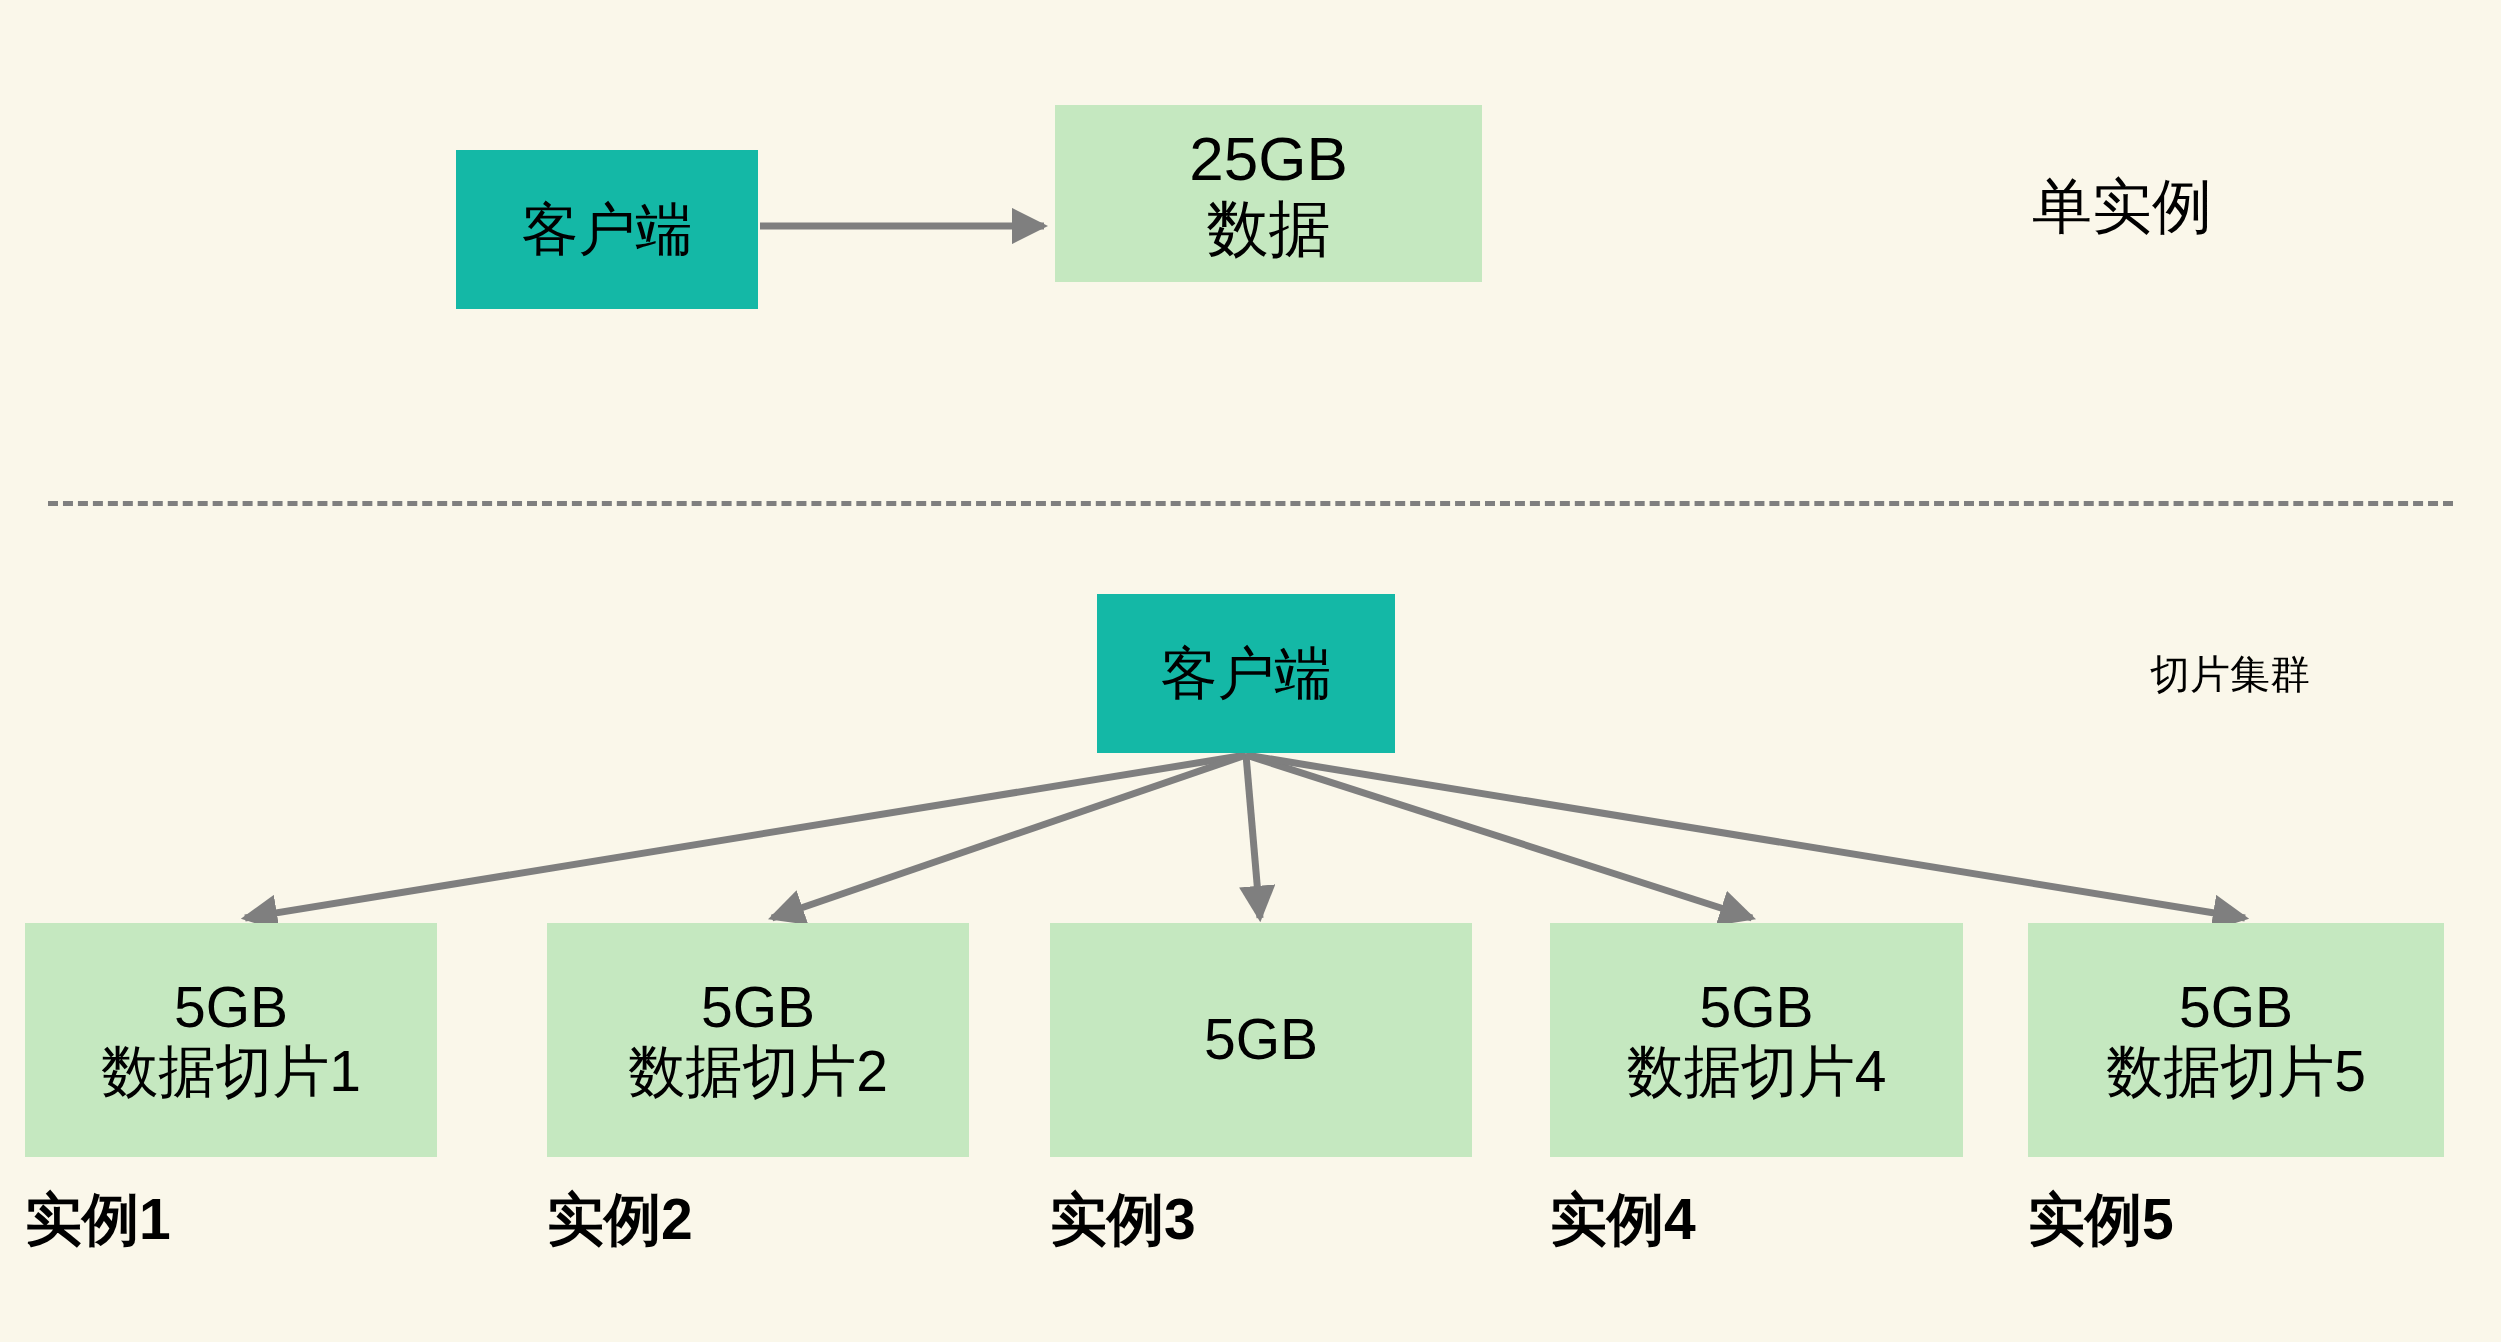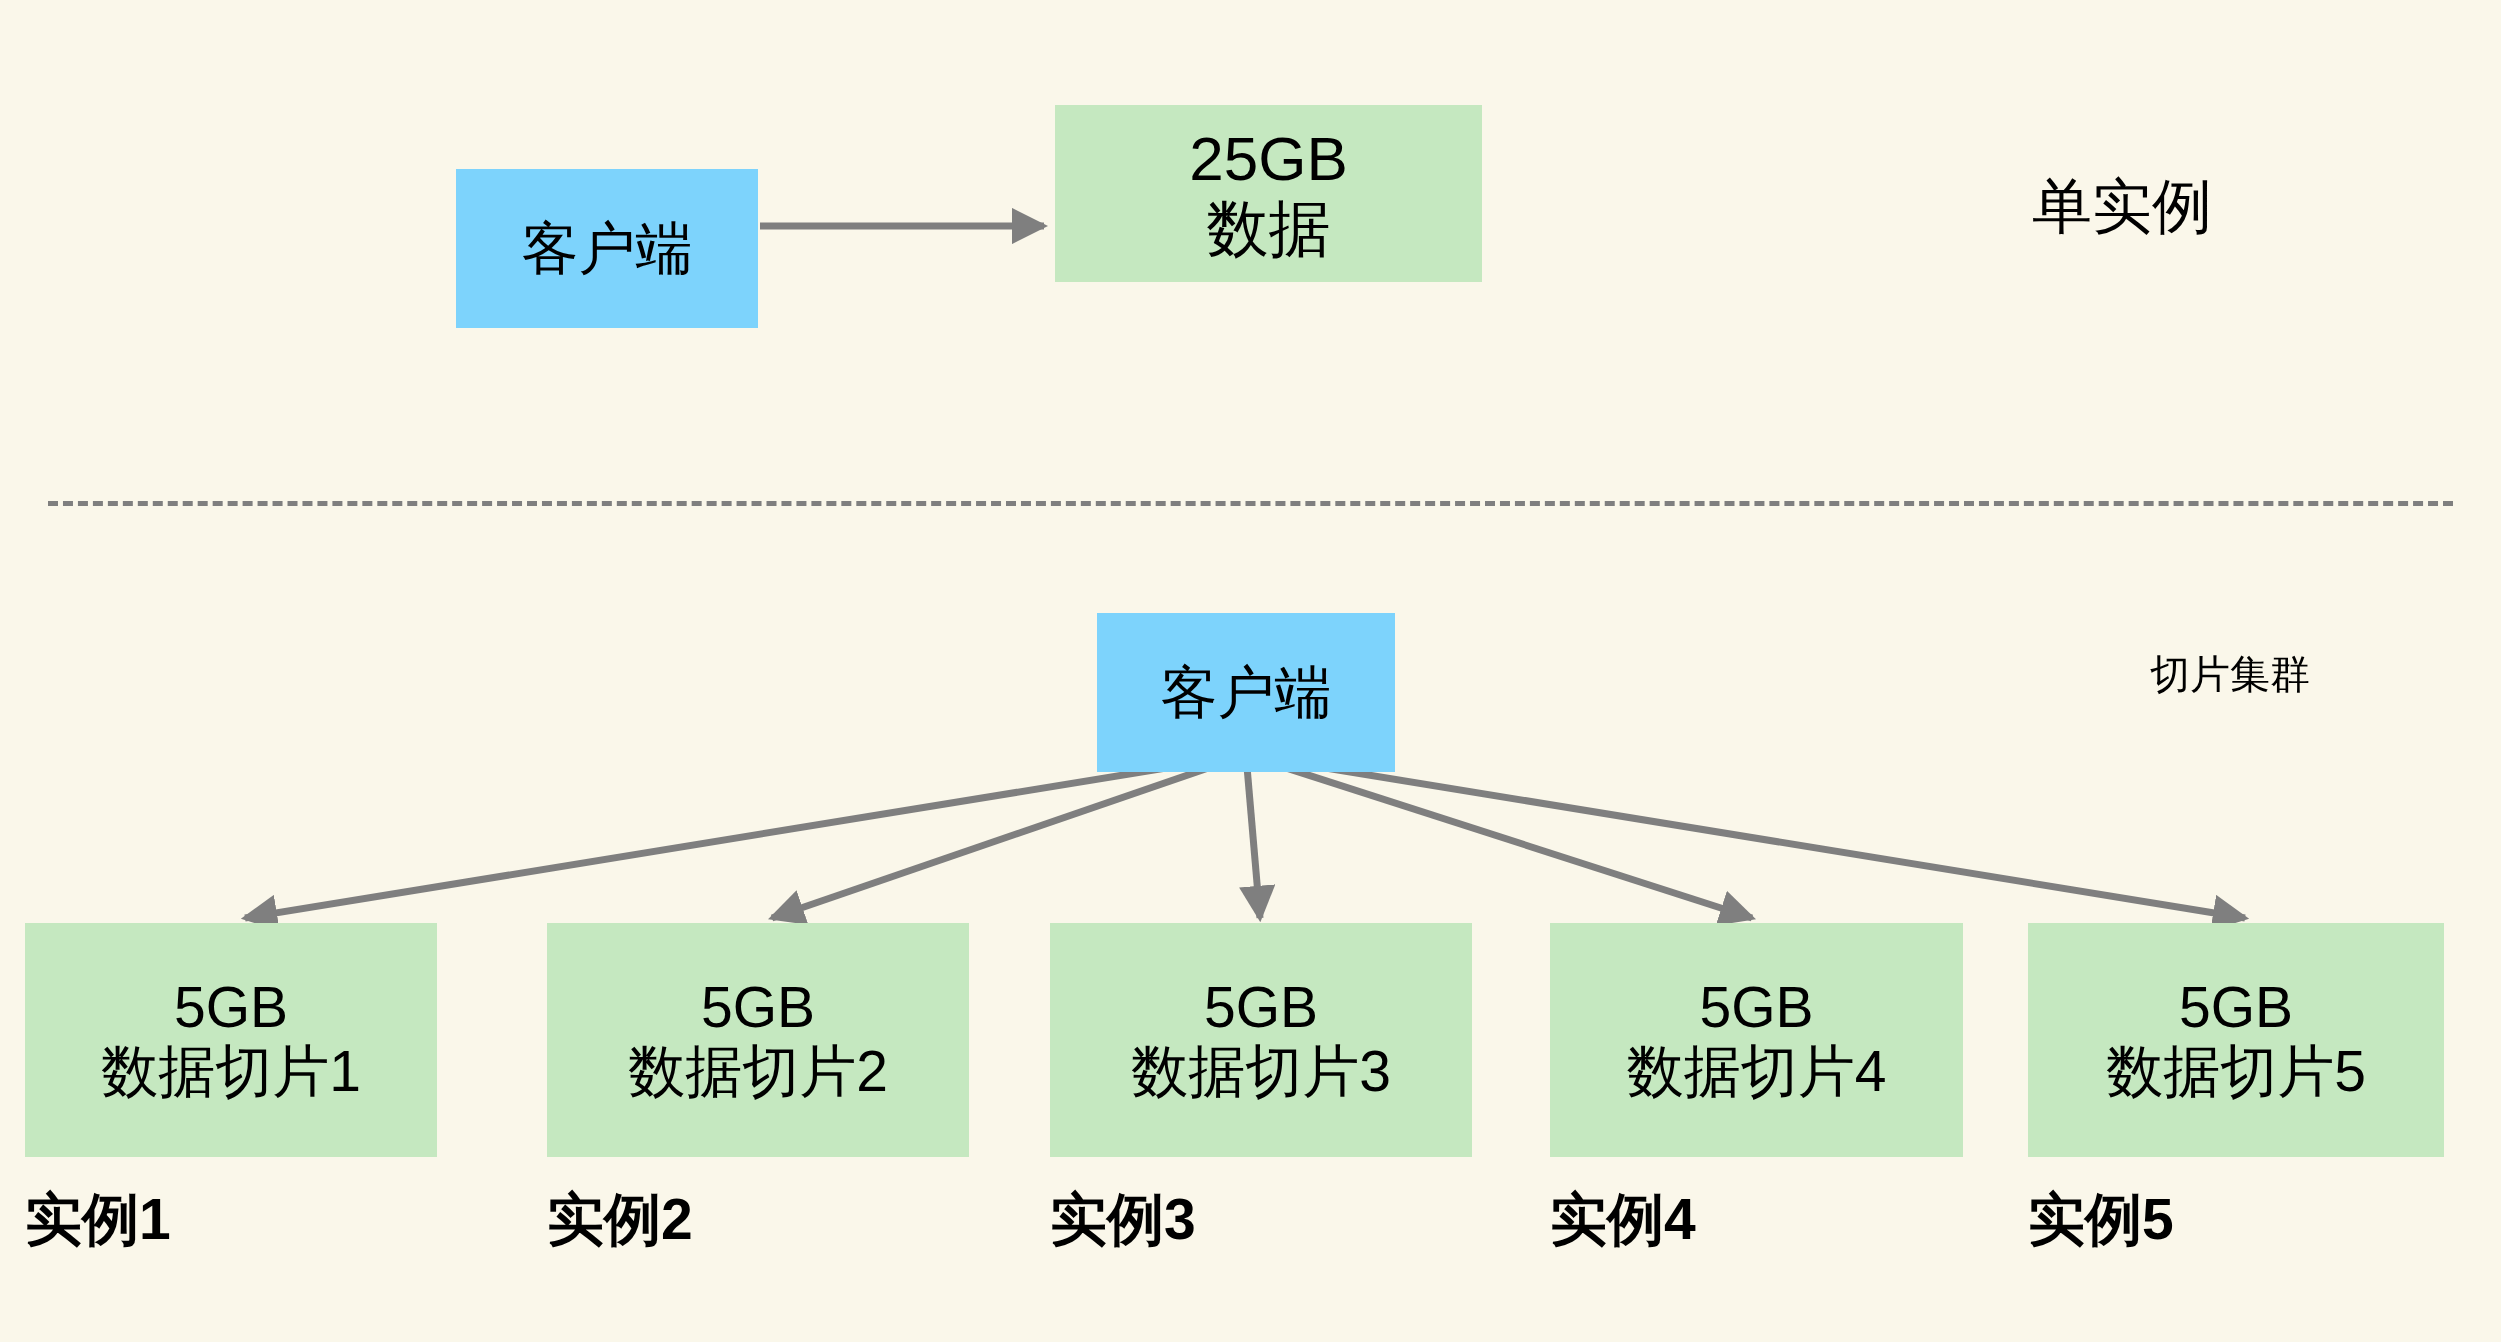--- a/index.html
+++ b/index.html
@@ -41,22 +41,21 @@
     color: #000000;
     line-height: 1.12;
     text-align: center;
     white-space: nowrap;
   }
   .node .line {
     display: block;
   }
 
   .client-node {
-    background: #7dd3fc;
-    margin-top: 19px;
+    background: #14b8a6;
   }
   .data-node {
     background: #c5e8c0;
   }
 
   
   #client-top {
     left: 456px;  top: 150px;
     width: 302px; height: 159px;
     font-size: 57px;
@@ -170,21 +169,20 @@
   <div class="node data-node shard-node" id="shard-1">
     <span class="line">5GB</span>
     <span class="line">数据切片1</span>
   </div>
   <div class="node data-node shard-node" id="shard-2">
     <span class="line">5GB</span>
     <span class="line">数据切片2</span>
   </div>
   <div class="node data-node shard-node" id="shard-3">
     <span class="line">5GB</span>
-    <span class="line">数据切片3</span>
   </div>
   <div class="node data-node shard-node" id="shard-4">
     <span class="line">5GB</span>
     <span class="line">数据切片4</span>
   </div>
   <div class="node data-node shard-node" id="shard-5">
     <span class="line">5GB</span>
     <span class="line">数据切片5</span>
   </div>
 

